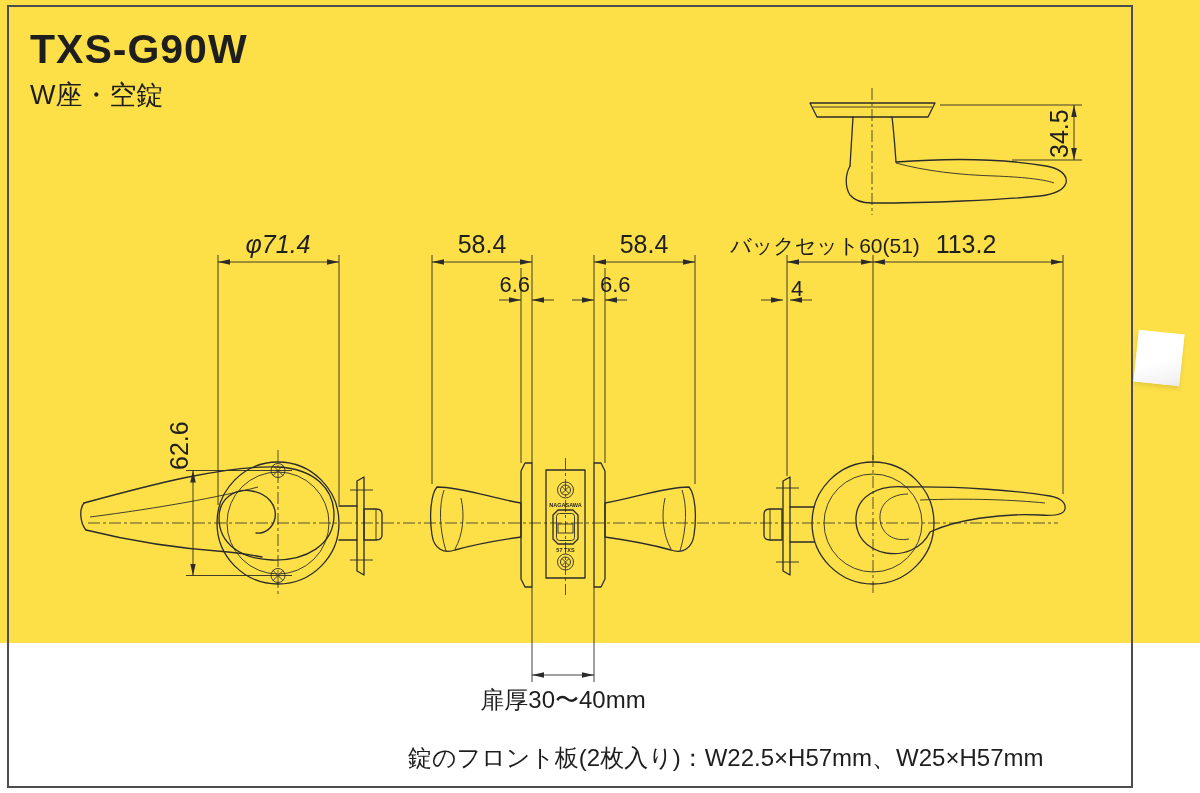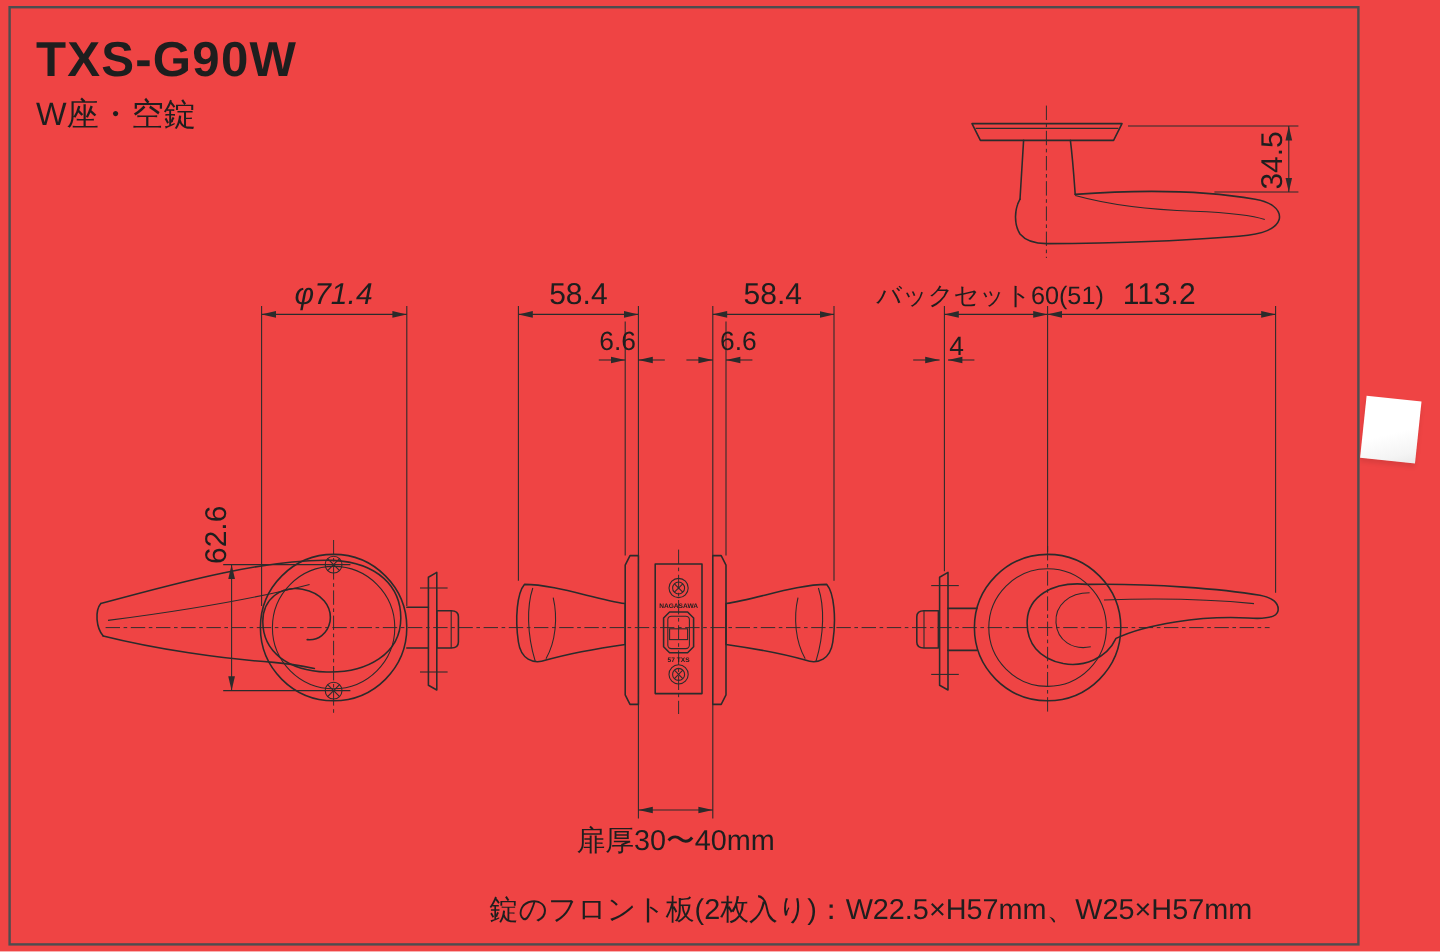--- a/index.html
+++ b/index.html
@@ -1,17 +1,17 @@
 <!DOCTYPE html>
 <html><head>
 <meta charset="utf-8">
 <style>
   html,body{margin:0;padding:0;background:#ffffff;width:1200px;height:793px;overflow:hidden;}
   body{font-family:"Liberation Sans","DejaVu Sans",sans-serif;}
-  #stage{position:relative;width:1200px;height:793px;background:#ef4444;}
+  #stage{position:relative;width:1200px;height:643px;background:#fde047;}
   svg{position:absolute;left:0;top:0;}
   .ln{stroke:#2b2b2b;stroke-width:1.3;fill:none;stroke-linecap:round;stroke-linejoin:round;}
   .thin{stroke:#2b2b2b;stroke-width:0.9;fill:none;}
   .dim{stroke:#2b2b2b;stroke-width:0.9;fill:none;}
   .cl{stroke:#2b2b2b;stroke-width:0.8;fill:none;stroke-dasharray:12 3 3 3;}
   .frame{stroke:#4d4d4f;stroke-width:2;fill:none;}
   text{fill:#1e1e1e;}
   .dimtxt{font-size:25px;}
   .dimtxt-s{font-size:22px;}
   .jtxt{font-size:24px;}

